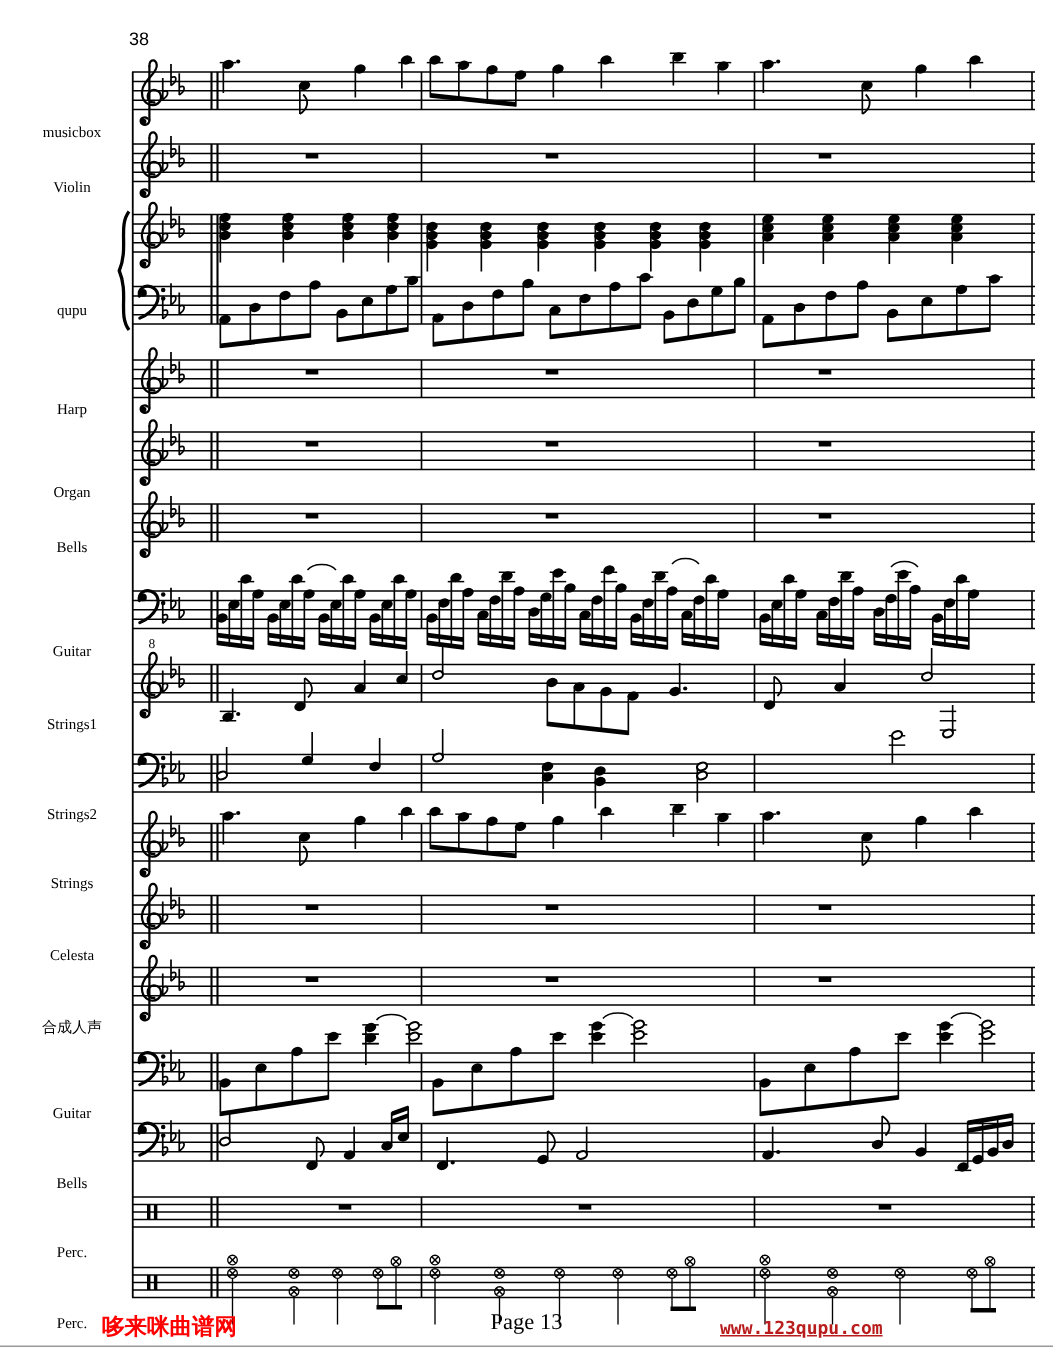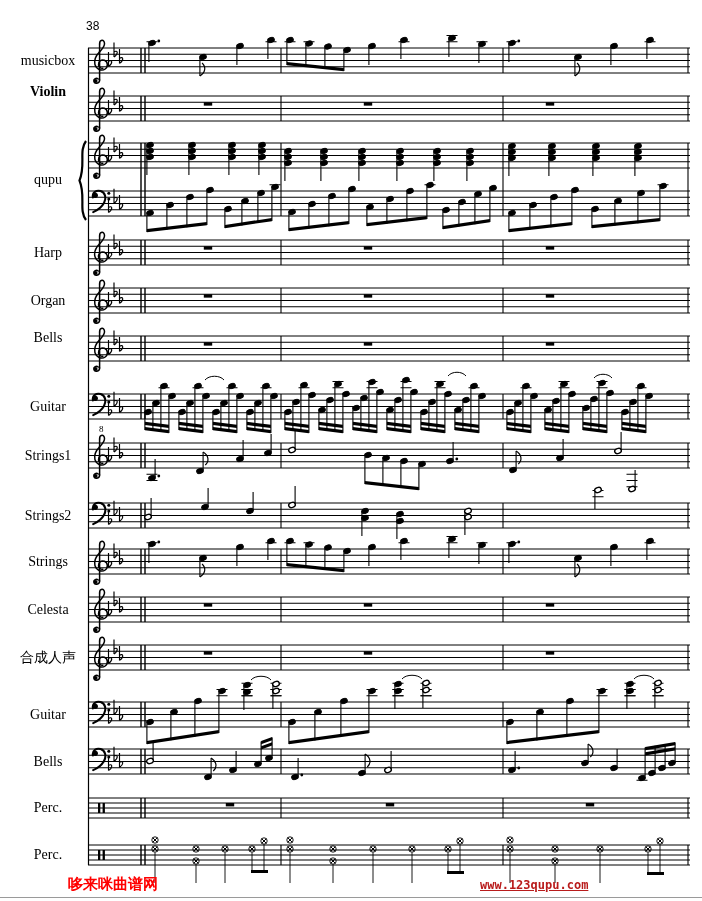--- a/index.html
+++ b/index.html
@@ -1,20 +1,20 @@
 <!DOCTYPE html>
 <html><head>
 <meta charset="utf-8">
 <style>
   html,body{margin:0;padding:0;background:#fff;}
   .page{position:relative;width:702px;height:901px;background:#fff;overflow:hidden;
         font-family:"Liberation Serif", serif;color:#000;}
   .measure-number{position:absolute;left:86px;top:19px;font:12px "Liberation Sans",sans-serif;}
   .staff-label{position:absolute;left:0;width:96px;text-align:center;
-               font-family:"Liberation Serif",serif;font-size:14px;line-height:18px;color:#000;}
+               font-family:"Liberation Serif",serif;font-size:10px;line-height:18px;color:#000;margin-top:28px;}
   #score{position:absolute;left:0;top:0;}
   .footer-site-name{position:absolute;left:36px;top:875px;font:bold 15px "Liberation Sans",sans-serif;color:#ff0000;padding-left:32px;}
   .footer-page{position:absolute;left:0;top:874px;width:702px;text-align:center;
                font:15px "Liberation Serif",serif;color:#000;}
   .footer-url{position:absolute;left:480px;top:878px;font:bold 12px "DejaVu Sans Mono",monospace;color:#b91c1c;text-decoration:underline;}
   .bottom-edge{position:absolute;left:0;top:897px;width:702px;height:1px;background:#9a9a9a;}
 </style>
 </head>
 <body>
 
@@ -1070,32 +1070,33 @@
         <line x1="648" y1="852.4" x2="648" y2="874" stroke="#000" stroke-width="0.9"></line>
         <circle cx="660" cy="841" r="3.2" fill="none" stroke="#000" stroke-width="0.9"></circle>
         <line x1="657.7" y1="838.7" x2="662.3" y2="843.3" stroke="#000" stroke-width="1"></line>
         <line x1="657.7" y1="843.3" x2="662.3" y2="838.7" stroke="#000" stroke-width="1"></line>
         <line x1="660" y1="844.4" x2="660" y2="874" stroke="#000" stroke-width="0.9"></line>
         <polygon points="647,872 664,872 664,875 647,875" fill="#000"></polygon>
       </g>
     </svg>
   <div id="labels">
       <div class="staff-label" style="top: 51.5px;">musicbox</div>
-      <div class="staff-label" style="top: 83px; font-weight: bold;">Violin</div>
+      <div class="staff-label" style="top: 89px;">Violin</div>
       <div class="staff-label" style="top: 171px;">qupu</div>
-      <div class="staff-label" style="top: 244px; text-align: center;">Harp</div>
+      <div class="staff-label" style="top: 237px; text-align: center;">Harp</div>
       <div class="staff-label" style="top: 291.5px;">Organ</div>
       <div class="staff-label" style="top: 329px;">Bells</div>
       <div class="staff-label" style="top: 397.5px;">Guitar</div>
       <div class="staff-label" style="top: 446.5px;">Strings1</div>
       <div class="staff-label" style="top: 506.5px;">Strings2</div>
       <div class="staff-label" style="top: 552.5px;">Strings</div>
       <div class="staff-label" style="top: 600.5px;">Celesta</div>
       <div class="staff-label" style="top: 648.5px;">合成人声</div>
       <div class="staff-label" style="top: 705.5px;">Guitar</div>
       <div class="staff-label" style="top: 752.5px;">Bells</div>
       <div class="staff-label" style="top: 799px;">Perc.</div>
       <div class="staff-label" style="top: 846px;">Perc.</div>
     </div>
   <span class="footer-site-name">哆来咪曲谱网</span>
+  <span class="footer-page">Page 13</span>
   <span class="footer-url">www.123qupu.com</span>
   <div class="bottom-edge"></div>
 </div>
 
 </body></html>

